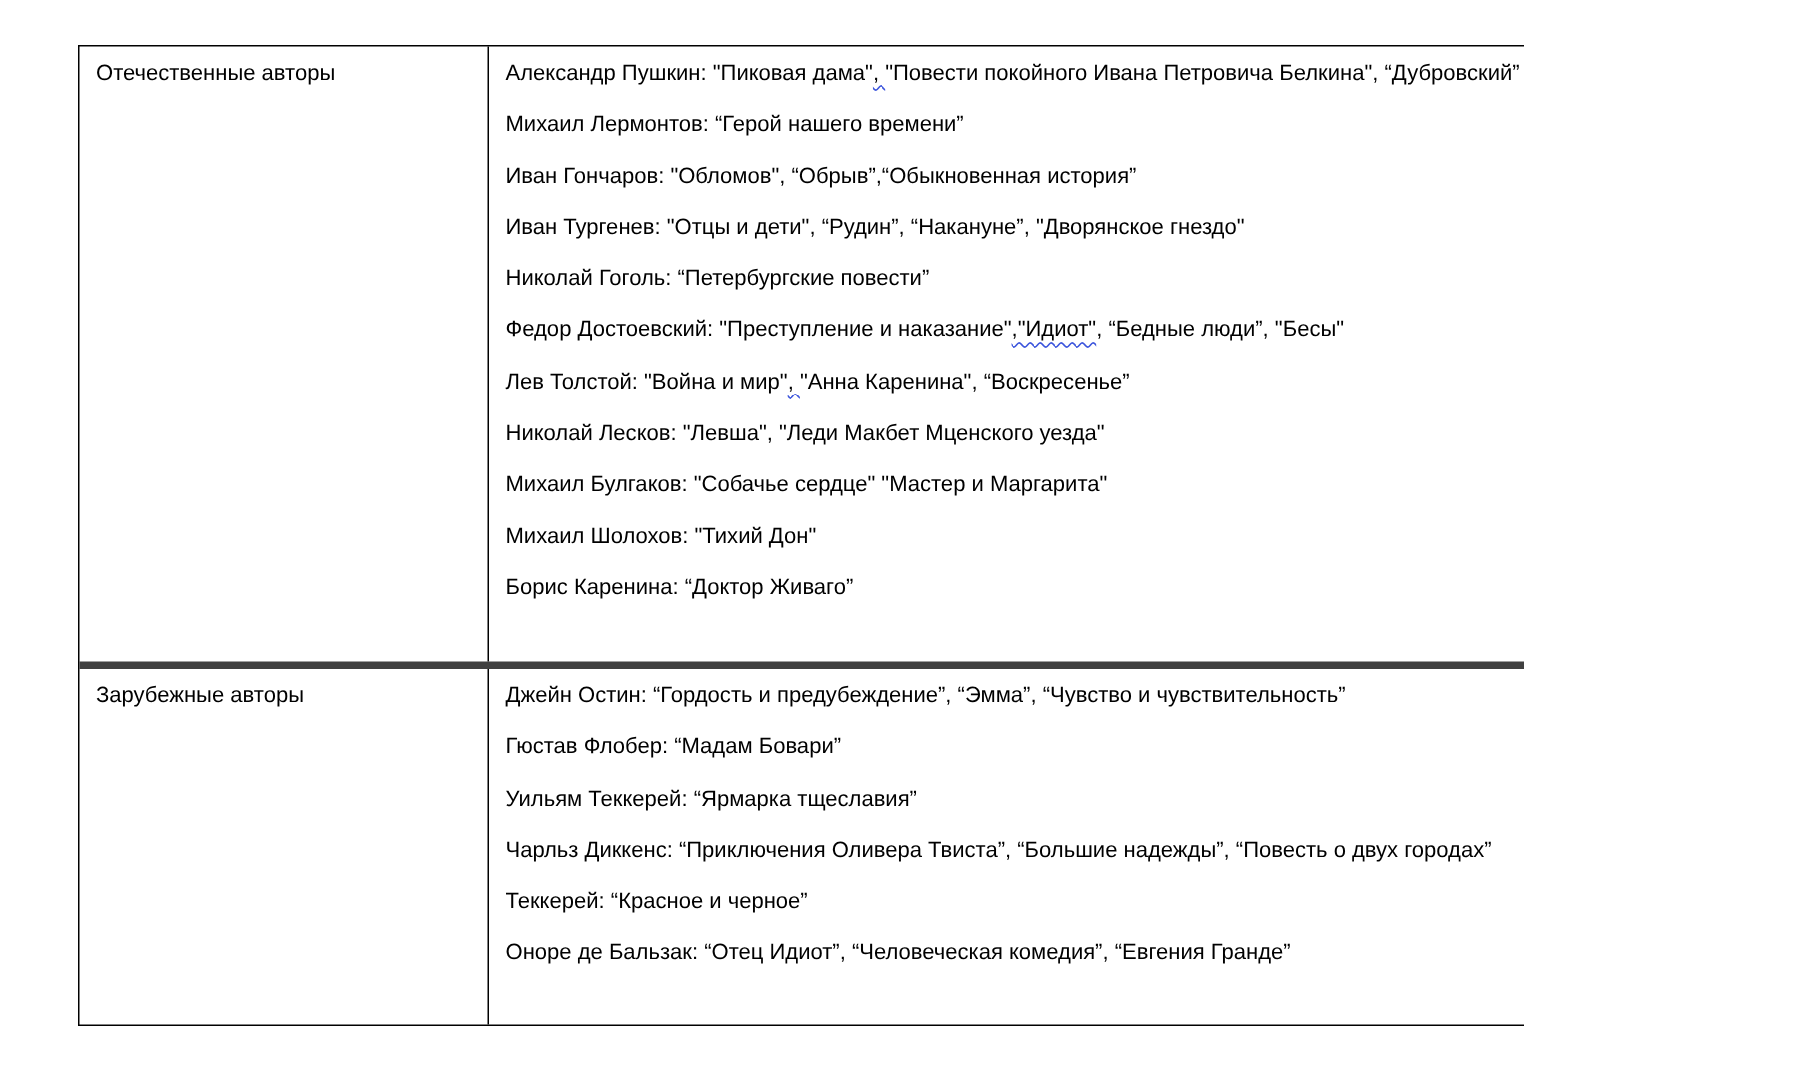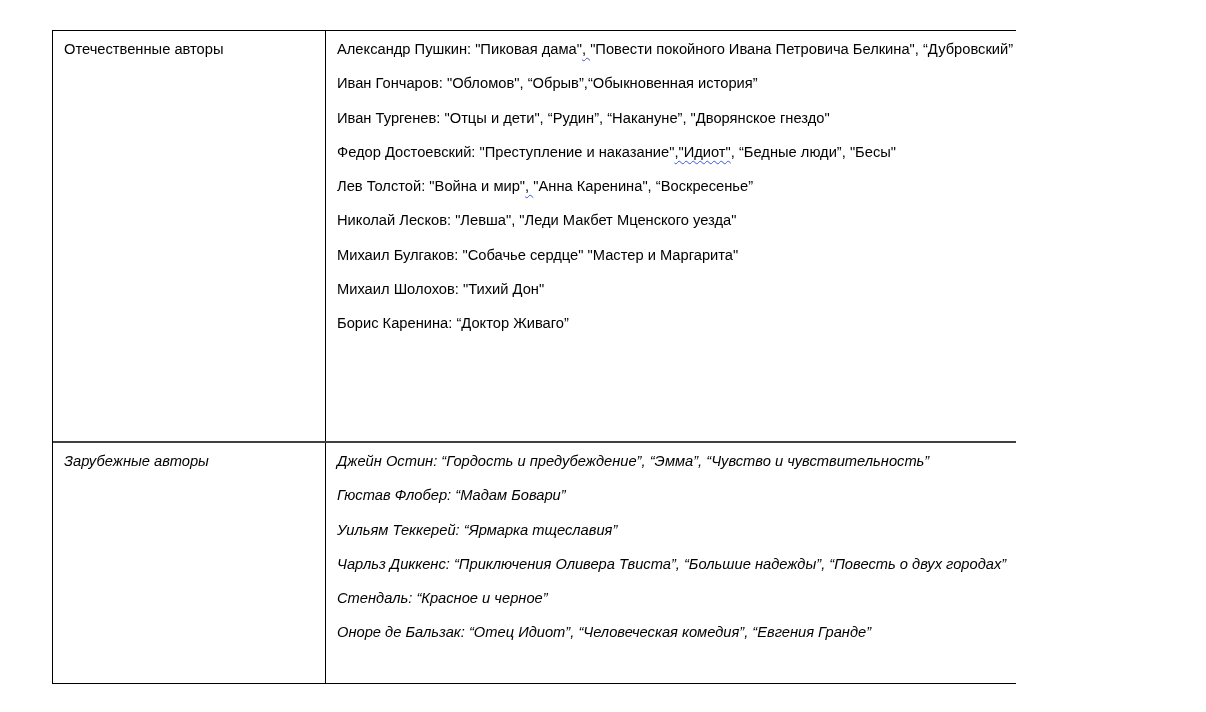--- a/index.html
+++ b/index.html
@@ -23,22 +23,21 @@
     border: 1px solid #000000;
     box-sizing: border-box;
     background: #ffffff;
   }
   .table-row {
     display: grid;
     grid-template-columns: 273px 1fr;
     box-sizing: border-box;
   }
   .table-row + .table-row {
-    border-top: 2px solid #404040;
-    font-style: italic;
+    border-top: 5px solid #404040;
   }
   .row-domestic  { height: 410px; }
   .row-foreign   { height: 242px; }
   .category-cell {
     border-right: 1px solid #000000;
     padding: 9px 10px 0 11px;
     box-sizing: border-box;
   }
   .works-cell {
     padding: 9px 12px 0 11px;
@@ -67,39 +66,41 @@
 
 <div class="document-page">
   <div class="authors-table">
 
     <div class="table-row row-domestic">
       <div class="category-cell">
         <p>Отечественные авторы</p>
       </div>
       <div class="works-cell">
           <p><span>Александр Пушкин: "Пиковая дама"</span><span class="squiggle">, </span><span>"Повести покойного Ивана Петровича Белкина", “Дубровский”</span></p>
+          <p><span>Михаил Лермонтов: “Герой нашего времени”</span></p>
           <p><span>Иван Гончаров: "Обломов", “Обрыв”,“Обыкновенная история”</span></p>
           <p><span>Иван Тургенев: "Отцы и дети", “Рудин”, “Накануне”, "Дворянское гнездо"</span></p>
+          <p><span>Николай Гоголь: “Петербургские повести”</span></p>
           <p><span>Федор Достоевский: "Преступление и наказание"</span><span class="squiggle">,"Идиот"</span><span>, “Бедные люди”, "Бесы"</span></p>
           <p><span>Лев Толстой: "Война и мир"</span><span class="squiggle">, </span><span>"Анна Каренина", “Воскресенье”</span></p>
           <p><span>Николай Лесков: "Левша", "Леди Макбет Мценского уезда"</span></p>
           <p><span>Михаил Булгаков: "Собачье сердце" "Мастер и Маргарита"</span></p>
           <p><span>Михаил Шолохов: "Тихий Дон"</span></p>
           <p><span>Борис Каренина: “Доктор Живаго”</span></p>
         </div>
     </div>
 
     <div class="table-row row-foreign">
       <div class="category-cell">
         <p>Зарубежные авторы</p>
       </div>
       <div class="works-cell">
           <p><span>Джейн Остин: “Гордость и предубеждение”, “Эмма”, “Чувство и чувствительность”</span></p>
           <p><span>Гюстав Флобер: “Мадам Бовари”</span></p>
           <p><span>Уильям Теккерей: “Ярмарка тщеславия”</span></p>
           <p><span>Чарльз Диккенс: “Приключения Оливера Твиста”, “Большие надежды”, “Повесть о двух городах”</span></p>
-          <p><span>Стендаль: “Красное и черное”</span></p>
+          <p><span>Теккерей: “Красное и черное”</span></p>
           <p><span>Оноре де Бальзак: “Отец Идиот”, “Человеческая комедия”, “Евгения Гранде”</span></p>
         </div>
     </div>
 
   </div>
 </div>
 
 </body></html>

